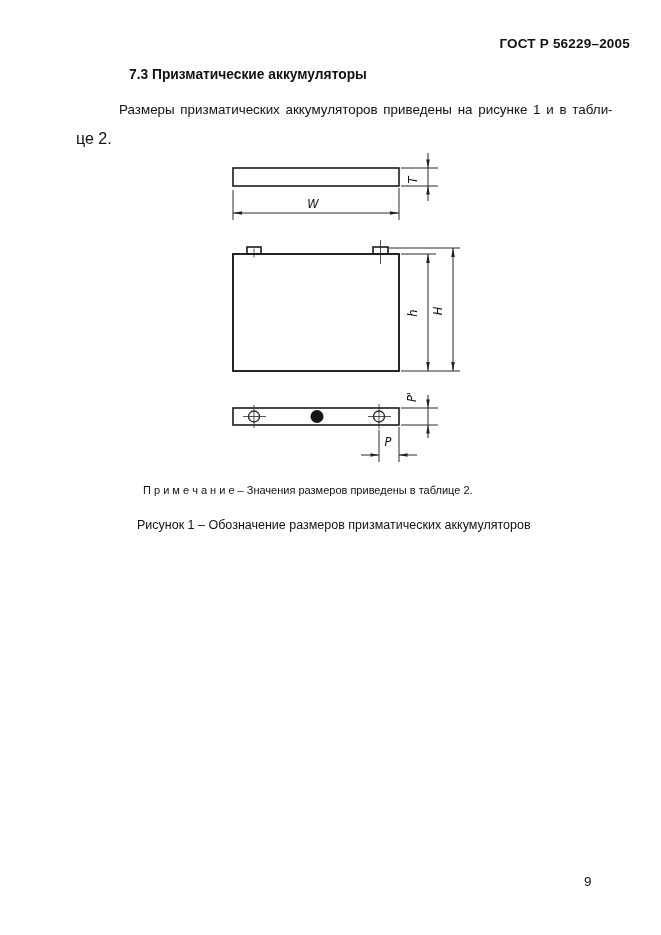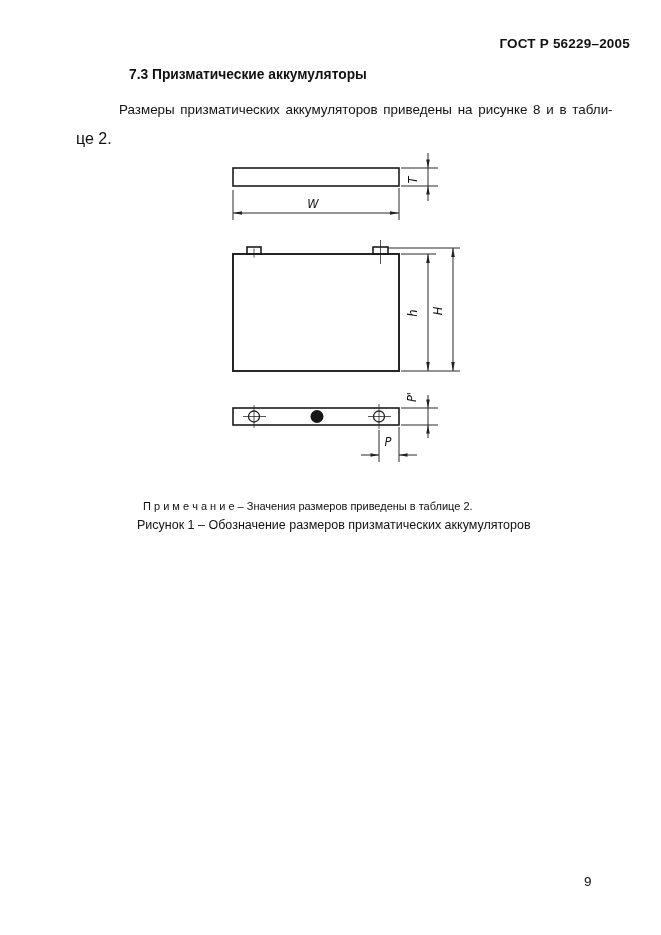--- a/index.html
+++ b/index.html
@@ -9,21 +9,21 @@
     overflow:hidden;
   }
   .abs { position:absolute; line-height:1.25; white-space:nowrap; }
   .doc-number {
     top:36px; left:0; width:630px; text-align:right;
     font-weight:bold; font-size:13.5px; letter-spacing:0.2px;
   }
   .heading { top:66px; left:117px; font-weight:bold; font-size:13.8px;margin-left:12px; }
   .para-line1 { top:102px; left:119px; font-size:13.4px; word-spacing:2px; }
   .para-line2 { top:129px; left:76px; font-size:16px; }
-  .note { top:500px; left:118px; font-size:11px;padding-left:25px; }
+  .note { top:484px; left:118px; font-size:11px;padding-left:25px; }
   .caption { top:518px; left:137px; font-size:12.5px; }
   .page-number { top:874px; left:584px; font-size:13.5px; }
 
   .figure-svg { position:absolute; left:170px; top:140px; }
   .s0 { stroke:#2a2a2a; stroke-width:0.8; fill:none; }
   .s1 { stroke:#2a2a2a; stroke-width:1; fill:none; }
   .s15 { stroke:#222; stroke-width:1.3; fill:none; }
   .s2 { stroke:#1c1c1c; stroke-width:1.6; fill:none; }
   .s3 { stroke:#1c1c1c; stroke-width:1.9; fill:none; }
   .arrow { fill:#222; stroke:none; }
@@ -32,21 +32,21 @@
     font-size:11.5px; fill:#111; text-anchor:middle;
   }
 </style>
 </head>
 <body>
 
 <div class="abs doc-number">ГОСТ Р 56229–2005</div>
 
 <div class="abs heading">7.3 Призматические аккумуляторы</div>
 
-<div class="abs para-line1">Размеры призматических аккумуляторов приведены на рисунке 8 и в табли-</div>
+<div class="abs para-line1">Размеры призматических аккумуляторов приведены на рисунке 1 и в табли-</div>
 <div class="abs para-line2">це 2.</div>
 
 <svg class="figure-svg" width="310" height="330" viewBox="170 140 310 330" xmlns="http://www.w3.org/2000/svg">
 
   <g>
     <rect x="233" y="168" width="166" height="18" class="s2"></rect>
 
     <line x1="401" y1="168" x2="438" y2="168" class="s1"></line>
     <line x1="401" y1="186" x2="438" y2="186" class="s1"></line>
     <line x1="428" y1="153" x2="428" y2="201" class="s1"></line>

